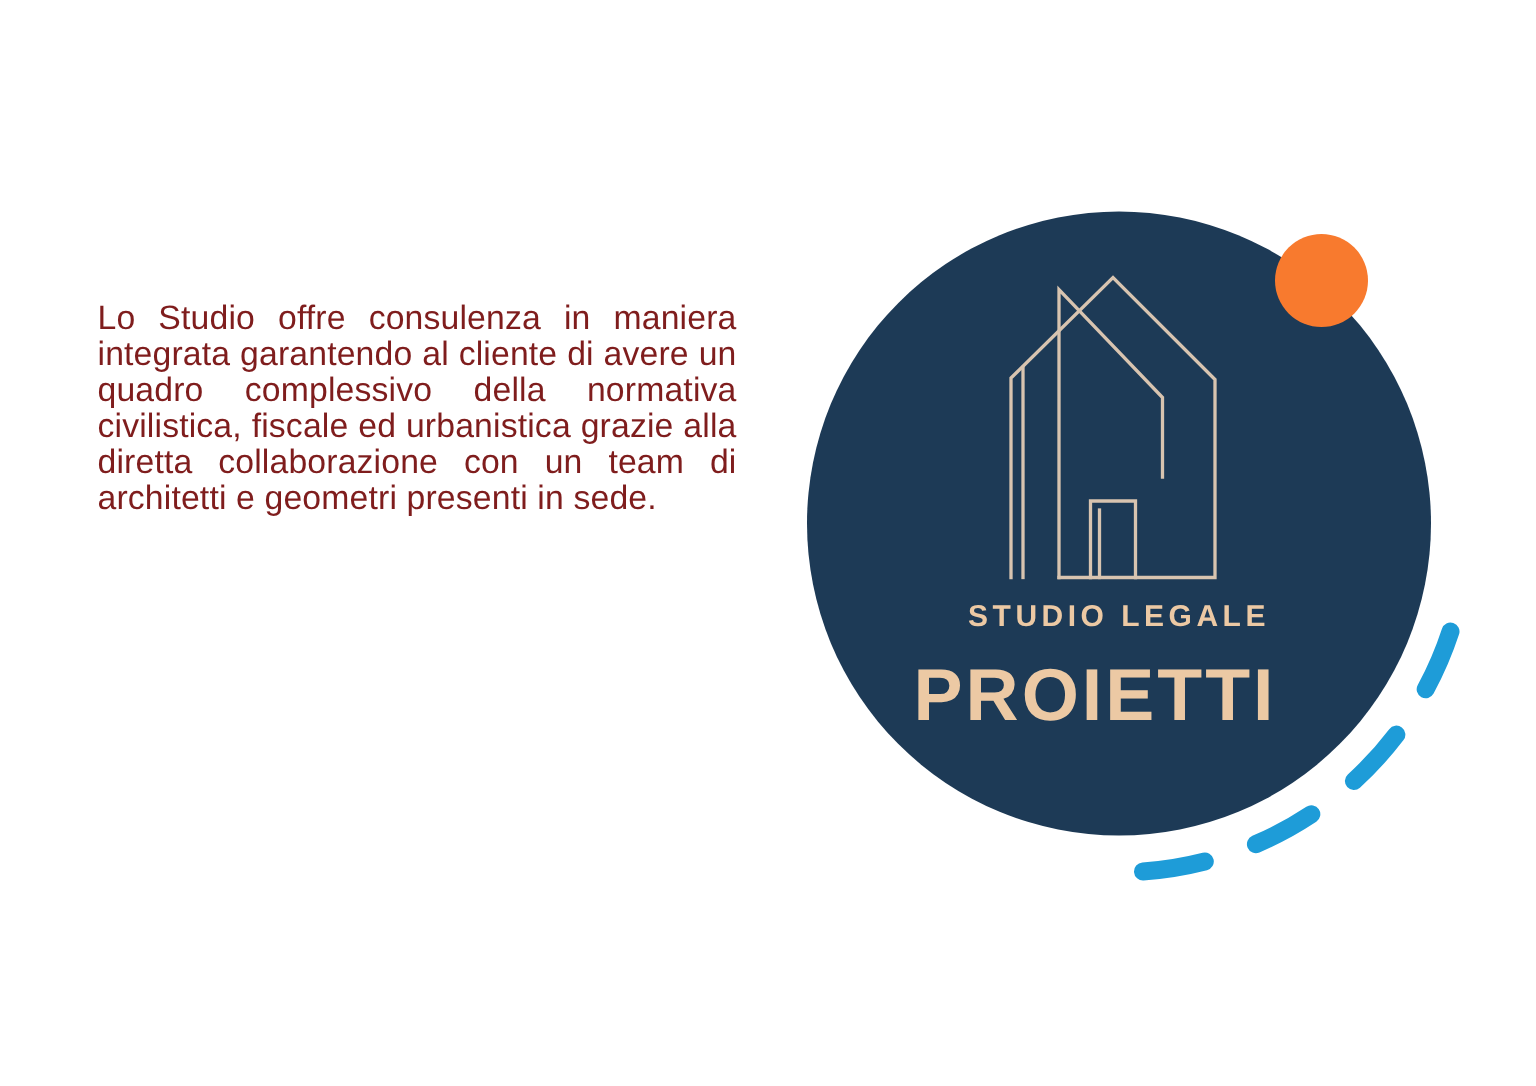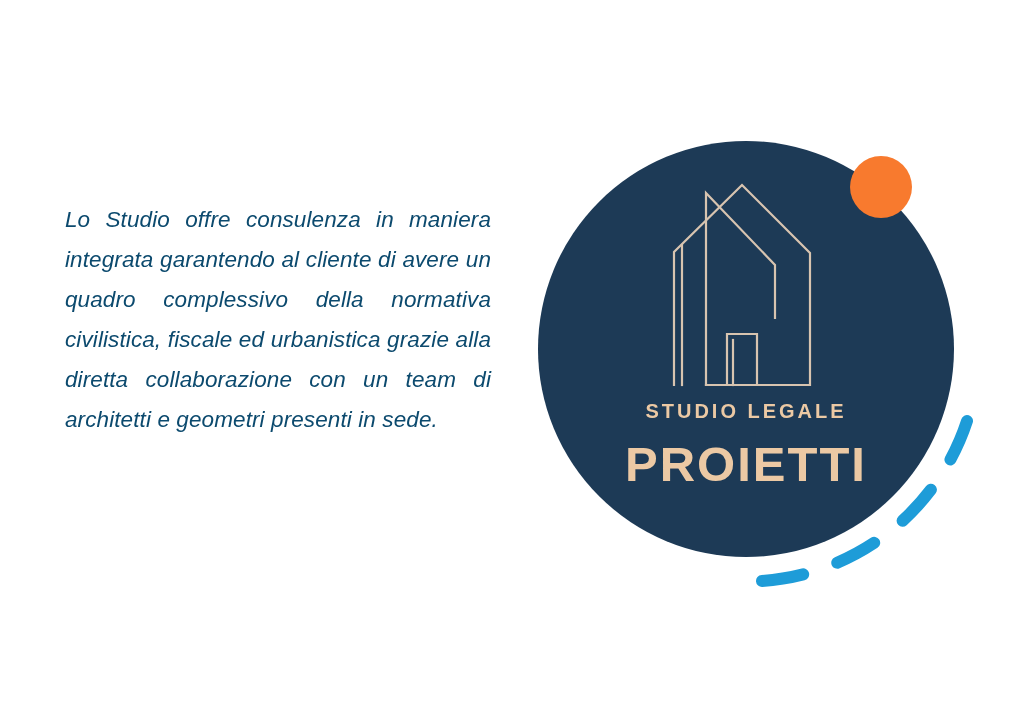--- a/index.html
+++ b/index.html
@@ -12,26 +12,25 @@
   }
   
   .text-col {
     position:absolute;
     left:65px; top:200px;
     width:426px;
   }
   .text-col p {
     margin:0 0 15px 0;
     font-size:22.5px;
-    line-height:40px;
-    color:#0c4a6e;
+    line-height:24px;
+    color:#7f1d1d;
     text-align:justify;
     text-justify:inter-word;
     letter-spacing:0.1px;
-    font-style:italic;
   }
   
   .logo-svg {
     position:absolute;
     left:0; top:0;
     width:1024px; height:724px;
     display:block;
   }
   
   .wordmark-1 {
@@ -40,21 +39,21 @@
     width:370px;
     text-align:center;
     font-size:20px;
     font-weight:700;
     letter-spacing:3px;
     color:#ecc9a4;
     white-space:nowrap;
   }
   .wordmark-2 {
     position:absolute;
-    left:561px; top:436px;
+    left:545px; top:436px;
     width:370px;
     text-align:center;
     font-size:49px;
     font-weight:600;
     letter-spacing:2px;
     color:#ecc9a4;
     white-space:nowrap;
   }
 </style>
 </head>

